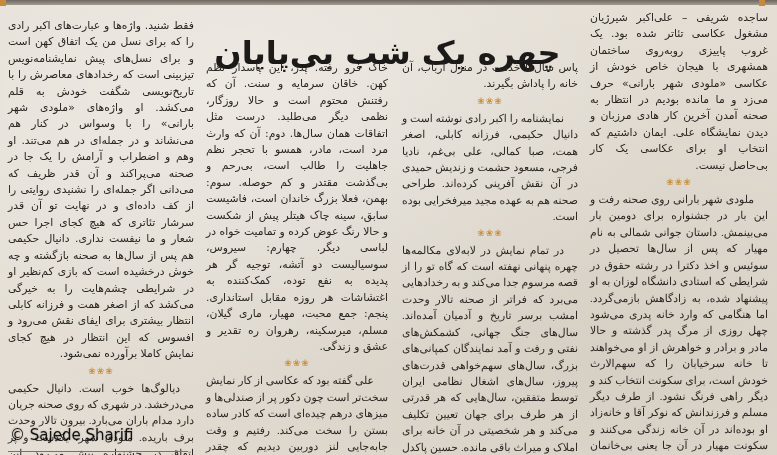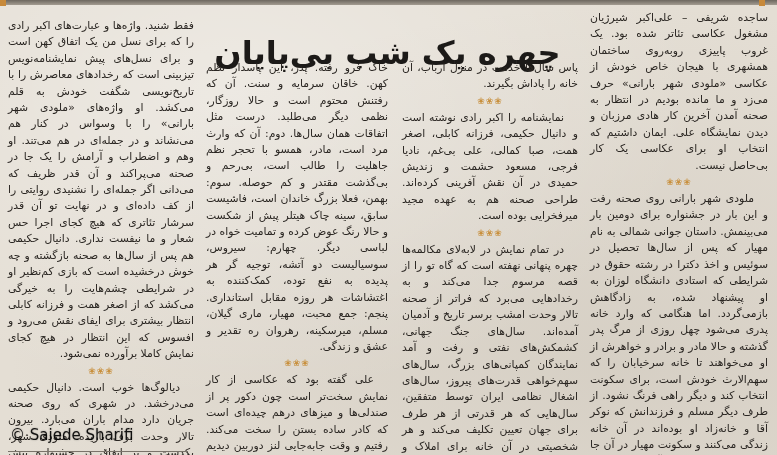--- a/index.html
+++ b/index.html
@@ -22,21 +22,21 @@
     position:absolute; left:200px; top:12px; width:375px; text-align:center;
     font-family:"DejaVu Sans", sans-serif; font-weight:bold; font-size:32px;
     line-height:40px; color:#1c1a18; letter-spacing:-0.5px;
   }
   .col {
     position:absolute; font-size:10.8px; line-height:16.4px;
     text-align:justify; text-align-last:right; direction:rtl;
     font-family:"DejaVu Sans", sans-serif;
   }
   .col p { margin:0; }
-  .indent { text-indent:14px; }
+  .indent { text-indent:14px;font-family:Liberation Serif, serif; }
   .stars {
     text-align:center; color:#c8903e; font-size:9px; letter-spacing:1px;
     height:17px; line-height:17px; text-align-last:center;
   }
   .byline { font-weight:normal; }
   .c1 { left:590px; top:10px; width:178px; }
   .c2 { left:402px; top:60px; width:176px; }
   .c3 { left:206px; top:60px; width:182px; }
   .c4 { left:8px; top:18px; width:186px; }
   .watermark {

